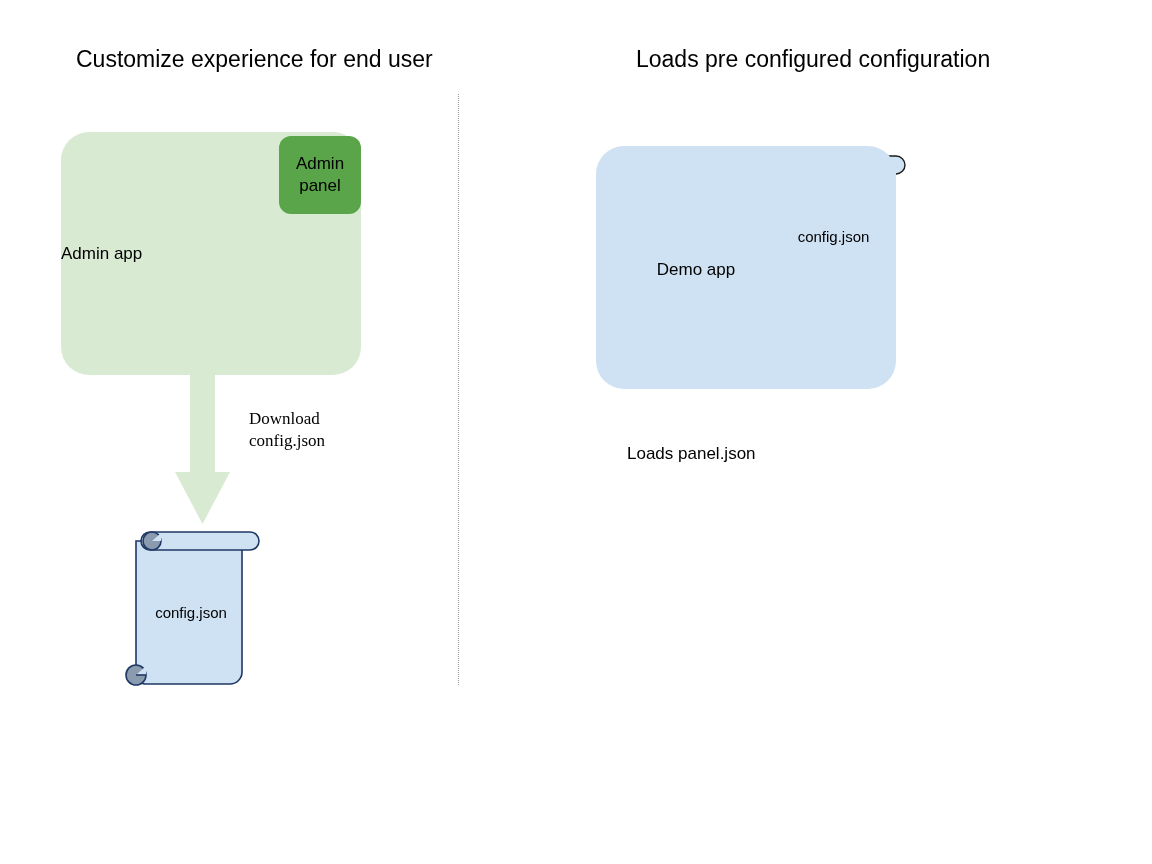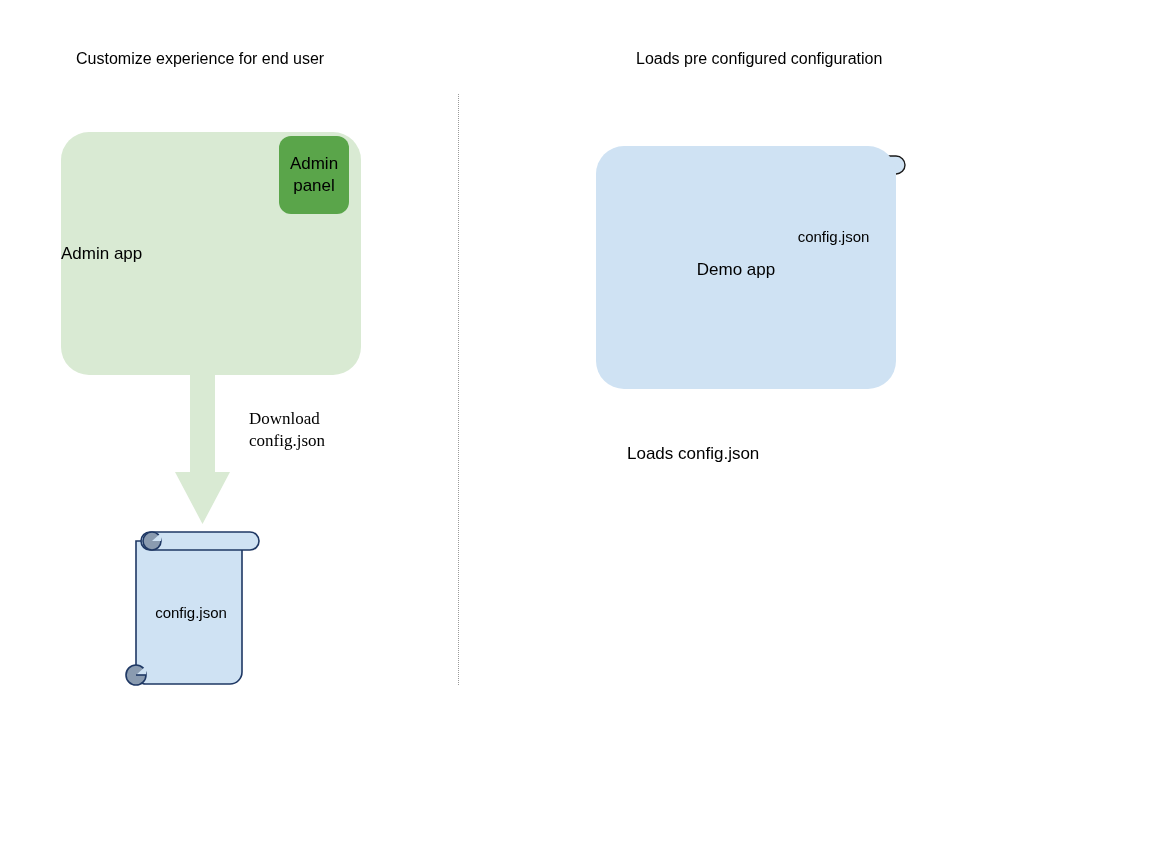--- a/index.html
+++ b/index.html
@@ -17,21 +17,21 @@
     color: #000000;
   }
   #canvas {
     position: absolute;
     inset: 0;
     width: 1152px;
     height: 864px;
   }
   .section-title {
     position: absolute;
-    font-size: 16px;
+    font-size: 23px;
     line-height: 20px;
     color: #000000;
     white-space: nowrap;
   }
   #title-left  { left: 76px;  top: 49px; }
   #title-right { left: 605px; top: 49px; margin-left: 31px; }
 
   .divider {
     position: absolute;
     left: 458px;
@@ -62,27 +62,27 @@
     border-radius: 28px;
   }
   .app-label {
     position: absolute;
     font-size: 17px;
     line-height: 20px;
     white-space: nowrap;
     color: #000000;
   }
   #admin-app-label { left: 61px;  top: 244px; width: 284px; text-align: left; }
-  #demo-app-label  { left: 596px; top: 260px; width: 200px; text-align: center; padding-left: 40px; }
+  #demo-app-label  { left: 596px; top: 260px; width: 200px; text-align: center; }
 
   #admin-panel-badge {
     position: absolute;
     left: 279px;
     top: 136px;
-    width: 70px;
+    width: 82px;
     height: 78px;
     background: #5aa54a;
     border-radius: 12px;
     display: flex;
     align-items: center;
     justify-content: center;
     flex-direction: column;
   }
   #admin-panel-badge .badge-text {
     font-size: 17px;
@@ -206,13 +206,13 @@
 <div class="arrow-label">Download
 config.json</div>
 
 <div class="scroll-text" id="scroll-left-text">config.json</div>
 
 <div class="app-box" id="demo-app-box"></div>
 <div class="app-label" id="demo-app-label">Demo app</div>
 
 <div class="scroll-text" id="scroll-right-text">config.json</div>
 
-<div class="bottom-note">Loads config.json</div>
+<div class="bottom-note">Loads panel.json</div>
 
 </body></html>

